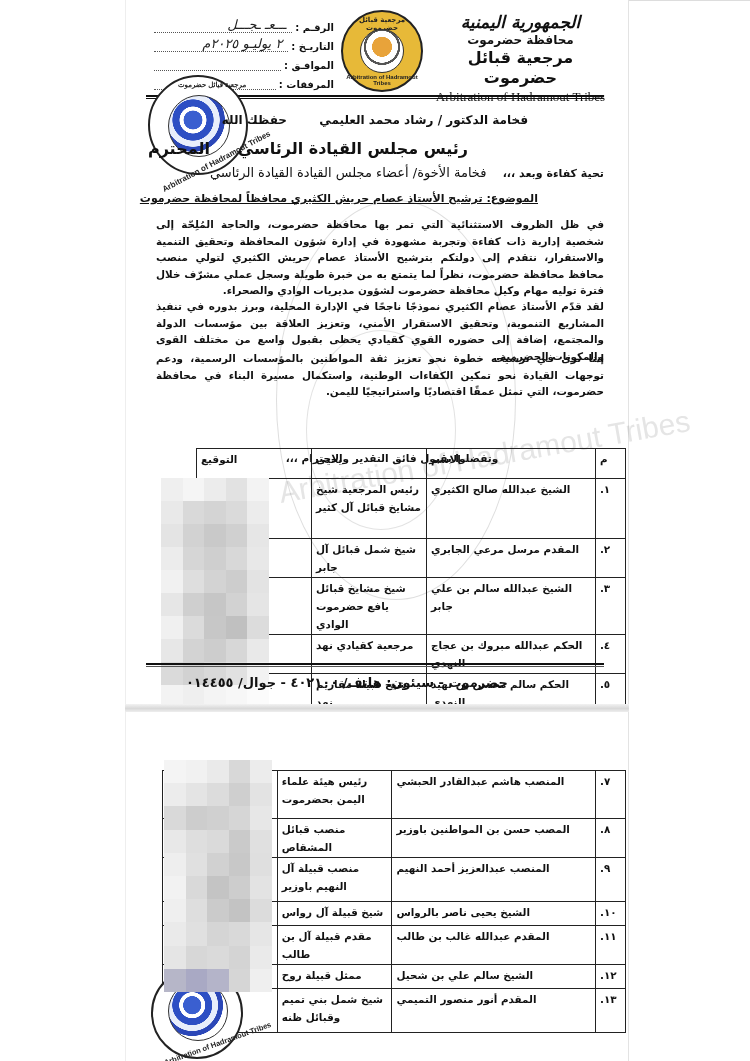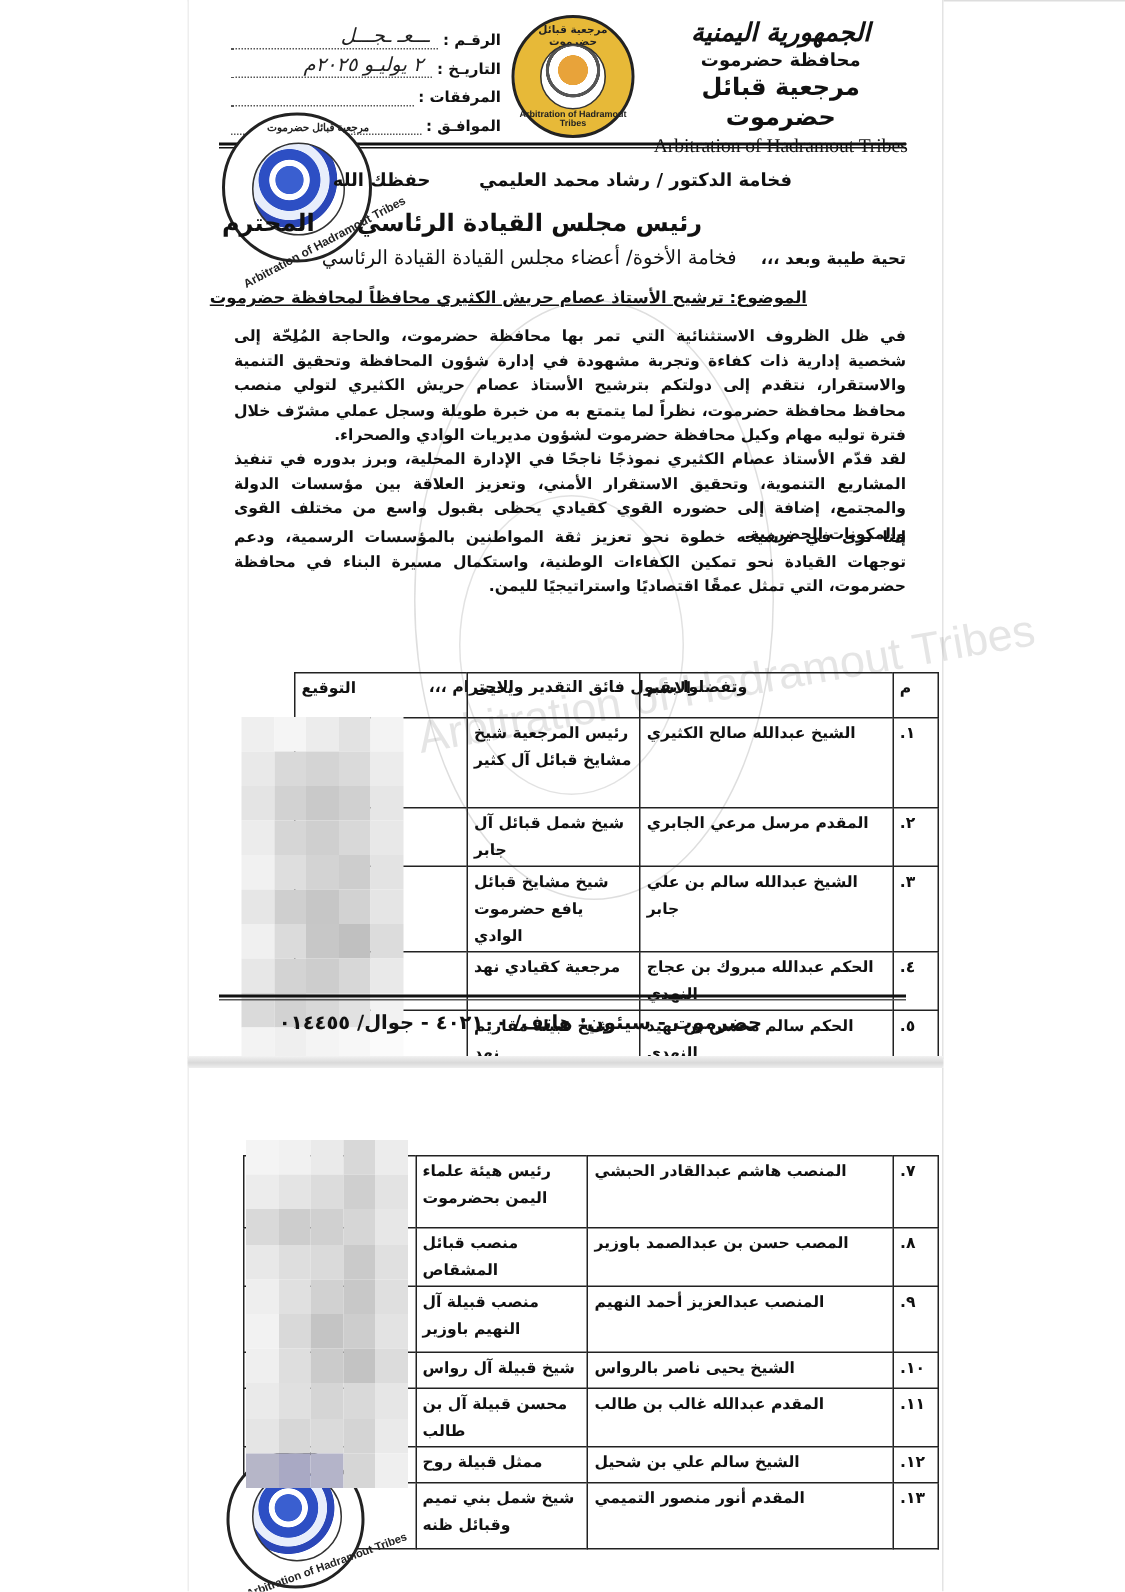--- a/index.html
+++ b/index.html
@@ -110,25 +110,25 @@
   <div class="meta">
     <div class="meta-row">
       <span class="meta-label">الرقـم :</span>
       <span class="meta-val">ـــعـ ـجـــل</span>
     </div>
     <div class="meta-row">
       <span class="meta-label">التاريـخ :</span>
       <span class="meta-val">٢ يوليـو ٢٠٢٥م</span>
     </div>
     <div class="meta-row">
-      <span class="meta-label">المرفقات :</span>
+      <span class="meta-label">الموافـق :</span>
       <span class="meta-val"></span>
     </div>
     <div class="meta-row">
-      <span class="meta-label">الموافـق :</span>
+      <span class="meta-label">المرفقات :</span>
       <span class="meta-val"></span>
     </div>
   </div>
 
   <div class="hdr-rule"></div>
 
   <div class="stamp" id="stamp1">
     <div class="txt txt-ar">مرجعية قبائل حضرموت</div>
     <div class="core"></div>
     <div class="txt txt-en">Arbitration of Hadramout Tribes</div>
@@ -139,21 +139,21 @@
     <span>رشاد محمد العليمي</span>
     <span class="gap"></span>
     <span>حفظك الله</span>
   </div>
   <div class="addr2">
     <span>رئيس مجلس القيادة الرئاسي</span>
     &nbsp;&nbsp;&nbsp;
     <span>المحترم</span>
   </div>
   <div class="greet">
-    <span class="g1">تحية طيبة وبعد ،،،</span>
+    <span class="g1">تحية كفاءة وبعد ،،،</span>
     <span class="g2">فخامة الأخوة/ أعضاء مجلس القيادة القيادة الرئاسي</span>
   </div>
   <div class="subject">الموضوع: ترشيح الأستاذ عصام حريش الكثيري محافظاً لمحافظة حضرموت</div>
 
   <p class="para" id="p1">في ظل الظروف الاستثنائية التي تمر بها محافظة حضرموت، والحاجة المُلِحّة إلى شخصية إدارية ذات كفاءة وتجربة مشهودة في إدارة شؤون المحافظة وتحقيق التنمية والاستقرار، نتقدم إلى دولتكم بترشيح الأستاذ عصام حريش الكثيري لتولي منصب محافظ محافظة حضرموت، نظراً لما يتمتع به من خبرة طويلة وسجل عملي مشرّف خلال فترة توليه مهام وكيل محافظة حضرموت لشؤون مديريات الوادي والصحراء.</p>
   <p class="para" id="p2">لقد قدّم الأستاذ عصام الكثيري نموذجًا ناجحًا في الإدارة المحلية، وبرز بدوره في تنفيذ المشاريع التنموية، وتحقيق الاستقرار الأمني، وتعزيز العلاقة بين مؤسسات الدولة والمجتمع، إضافة إلى حضوره القوي كقيادي يحظى بقبول واسع من مختلف القوى والمكونات الحضرمية.</p>
   <p class="para" id="p3">إننا نرى في ترشيحه خطوة نحو تعزيز ثقة المواطنين بالمؤسسات الرسمية، ودعم توجهات القيادة نحو تمكين الكفاءات الوطنية، واستكمال مسيرة البناء في محافظة حضرموت، التي تمثل عمقًا اقتصاديًا واستراتيجيًا لليمن.</p>
 
   <div class="closing">وتفضلوا بقبول فائق التقدير والاحترام ،،،</div>
 
@@ -270,40 +270,40 @@
   <table class="sig" id="table2">
     <tbody>
       <tr style="height:48px">
         <td class="c-num">٧.</td>
         <td class="c-name">المنصب هاشم عبدالقادر الحبشي</td>
         <td class="c-role">رئيس هيئة علماء اليمن بحضرموت</td>
         <td class="c-sig"></td>
       </tr>
       <tr style="height:24px">
         <td>٨.</td>
-        <td>المصب حسن بن عبدالصمد باوزير</td>
+        <td>المصب حسن بن المواطنين باوزير</td>
         <td>منصب قبائل المشقاص</td>
         <td class="c-sig"></td>
       </tr>
       <tr style="height:44px">
         <td>٩.</td>
         <td>المنصب عبدالعزيز أحمد النهيم</td>
         <td>منصب قبيلة آل النهيم باوزير</td>
         <td class="c-sig"></td>
       </tr>
       <tr style="height:24px">
         <td>١٠.</td>
         <td>الشيخ يحيى ناصر بالرواس</td>
         <td>شيخ قبيلة آل رواس</td>
         <td class="c-sig"></td>
       </tr>
       <tr style="height:24px">
         <td>١١.</td>
         <td>المقدم عبدالله غالب بن طالب</td>
-        <td>محسن قبيلة آل بن طالب</td>
+        <td>مقدم قبيلة آل بن طالب</td>
         <td class="c-sig"></td>
       </tr>
       <tr style="height:24px">
         <td>١٢.</td>
         <td>الشيخ سالم علي بن شحيل</td>
         <td>ممثل قبيلة روح</td>
         <td class="c-sig"></td>
       </tr>
       <tr style="height:44px">
         <td>١٣.</td>

